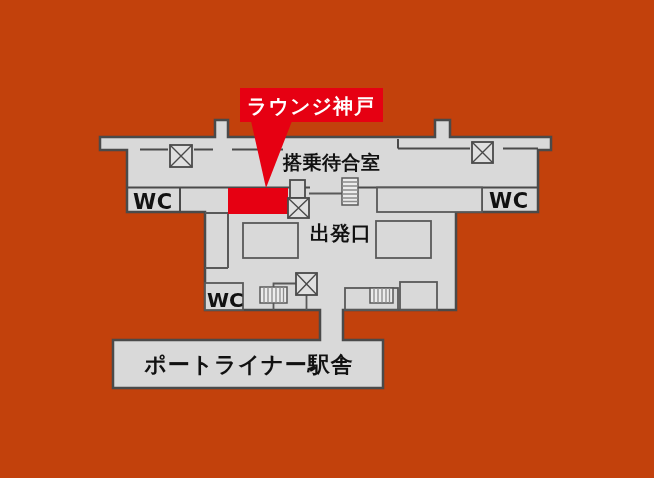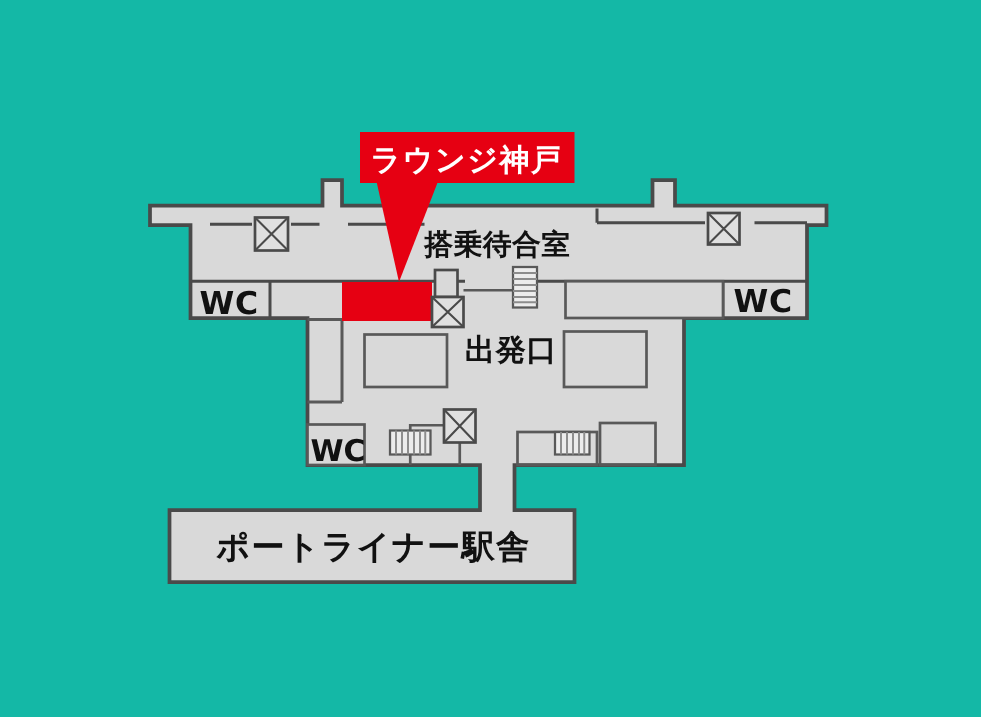--- a/index.html
+++ b/index.html
@@ -5,21 +5,21 @@
   html, body {
     margin: 0;
     padding: 0;
     background: #ffffff;
     font-family: "DejaVu Sans", sans-serif;
   }
   #stage {
     position: relative;
     width: 654px;
     height: 478px;
-    background: #14b8a6;
+    background: #c2410c;
     overflow: hidden;
   }
   svg text {
     font-family: "DejaVu Sans", "Liberation Sans", sans-serif;
     font-weight: bold;
     fill: #111111;
   }
   .map-label      { font-size: 20px; letter-spacing: 1px; }
   .map-text-lg    { font-size: 20px; letter-spacing: 0.5px; }
   .map-text-md    { font-size: 19px; letter-spacing: 0.5px; }

